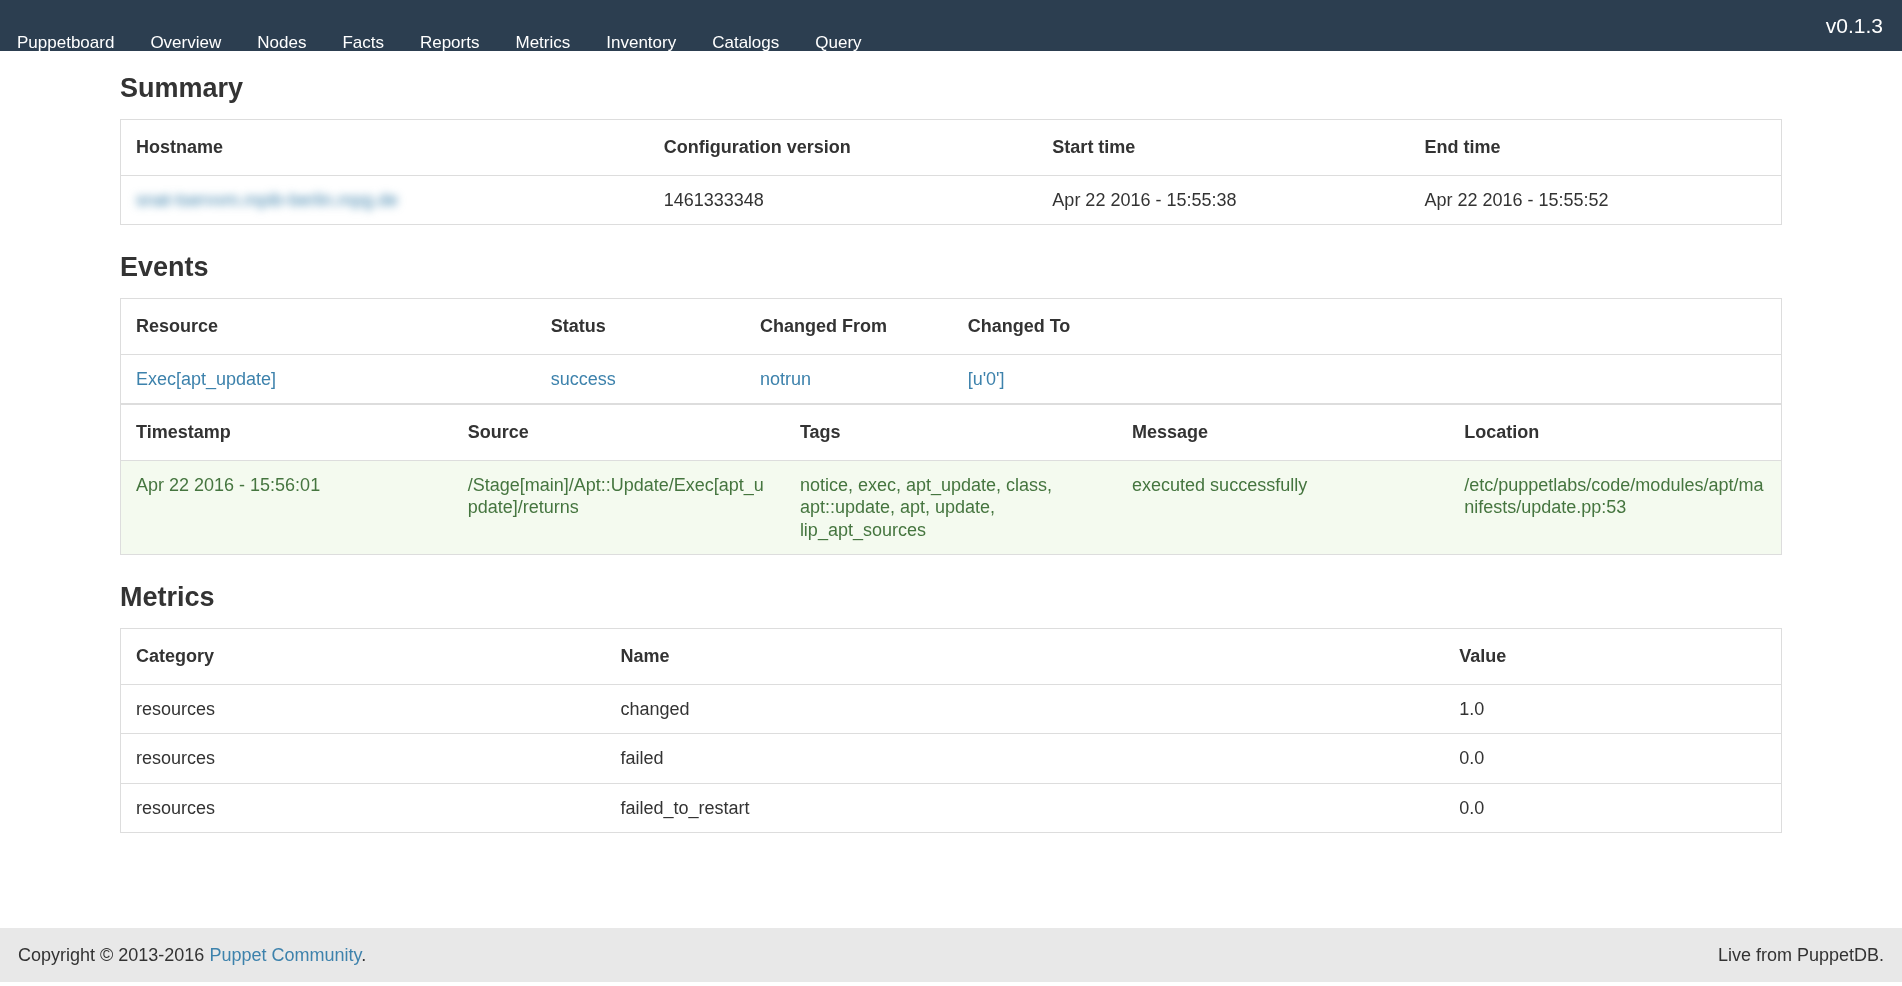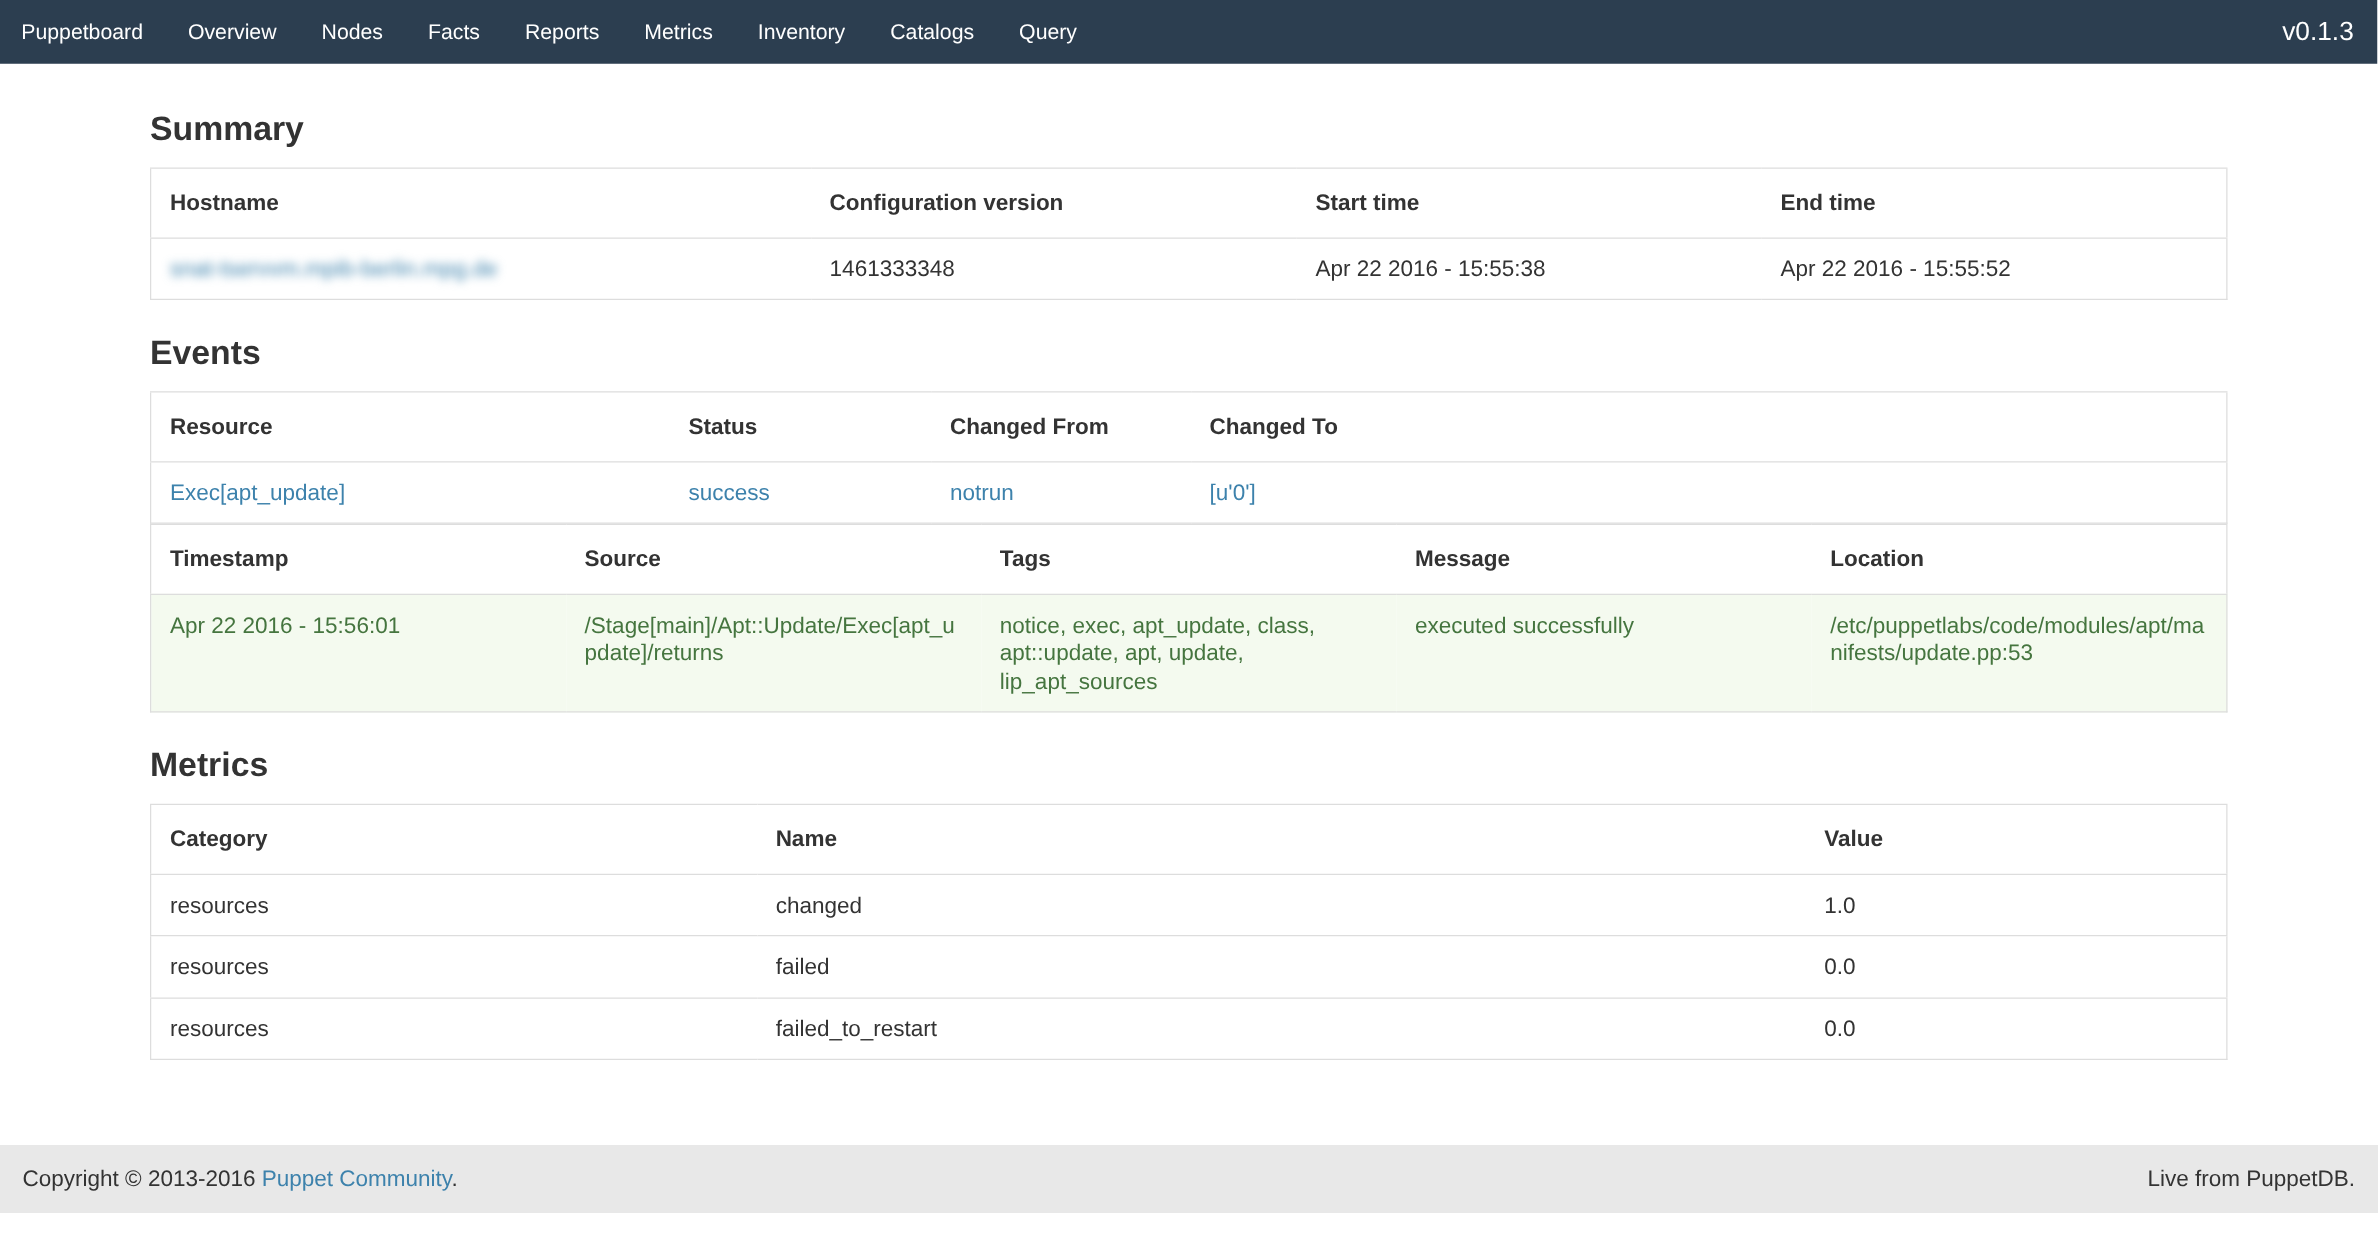--- a/index.html
+++ b/index.html
@@ -10,40 +10,40 @@
     font-size: 18px; color: #333; background: #fff;
   }
   
   .navbar {
     display: flex; align-items: stretch;
     background: var(--navbar_bg, #2c3e50);
     height: 51px; color: #fff;
   }
   .navbar a {
     color: #fff; text-decoration: none;
-    line-height: 51px; padding: 0 18px; font-size: 17px;
+    line-height: 51px; padding: 17px 18px; font-size: 17px;
     white-space: nowrap; cursor: pointer;
   }
   .navbar .brand { padding-left: 17px; }
   .navbar .version {
     margin-left: auto; line-height: 51px; padding-right: 19px; font-size: 21px;
   }
   .caret {
     display: inline-block; width: 0; height: 0;
     border-left: 5px solid transparent; border-right: 5px solid transparent;
     border-top: 5px solid #fff;
     margin-left: 7px; vertical-align: middle;
   }
   
   .container { margin: 0 120px; }
   h2 {
     font-size: 27px; font-weight: 700; color: #333;
     margin: 27px 0 15px 0;
   }
-  h2.first { margin-top: 37px; }
+  h2.first { margin-top: 22px; }
   table {
     width: 100%; border-collapse: collapse; table-layout: fixed;
     border: 1px solid var(--border, #ddd);
   }
   th, td {
     text-align: left; vertical-align: top;
     padding: 14px 15px;
     border-top: 1px solid var(--border, #ddd);
     font-size: 18px; line-height: 1.25;
     overflow-wrap: break-word; word-break: break-word;
@@ -51,21 +51,21 @@
   th { font-weight: 700; border-bottom: 1px solid var(--border, #ddd); padding: 16px 15px; }
   td { padding: 13px 15px; }
   a { color: var(--link, #3d82ac); text-decoration: none; cursor: pointer; }
   .log-row td {
     background: var(--log_bg, #f4faef);
     color: var(--log_text, #45753f);
   }
   .blurred { filter: blur(4px); }
   
   .footer {
-    position: fixed; left: 0; right: 0; bottom: 16px; height: 54px;
+    position: fixed; left: 0; right: 0; bottom: 4px; height: 54px;
     background: var(--footer_bg, #e8e8e8);
     display: flex; align-items: center; justify-content: space-between;
     padding: 0 18px; font-size: 18px; color: #333;
   }
 </style>
 </head>
 <body>
 
 <nav class="navbar">
   <a class="brand">Puppetboard</a>

